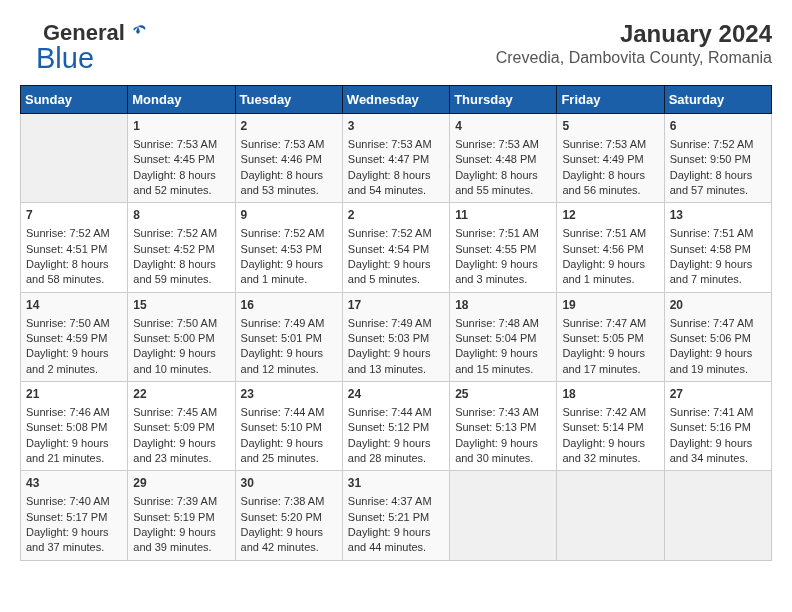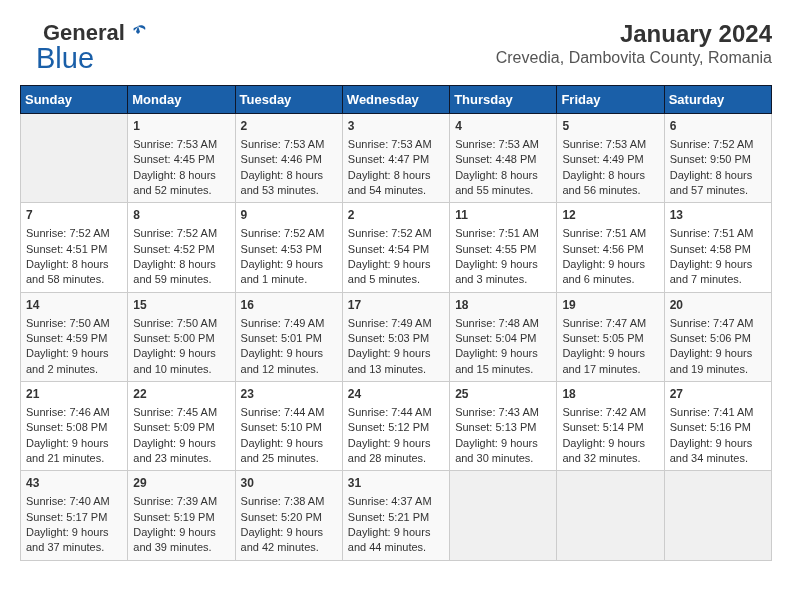--- a/index.html
+++ b/index.html
@@ -186,21 +186,21 @@
           <div>Sunrise: 7:51 AM</div>
           <div>Sunset: 4:55 PM</div>
           <div>Daylight: 9 hours</div>
           <div>and 3 minutes.</div>
         </td>
         <td>
           <span class="day-number">12</span>
           <div>Sunrise: 7:51 AM</div>
           <div>Sunset: 4:56 PM</div>
           <div>Daylight: 9 hours</div>
-          <div>and 6 minutes.</div>
+          <div>and 1 minutes.</div>
         </td>
         <td>
           <span class="day-number">13</span>
           <div>Sunrise: 7:51 AM</div>
           <div>Sunset: 4:58 PM</div>
           <div>Daylight: 9 hours</div>
           <div>and 7 minutes.</div>
         </td>
       </tr>
       <tr>

